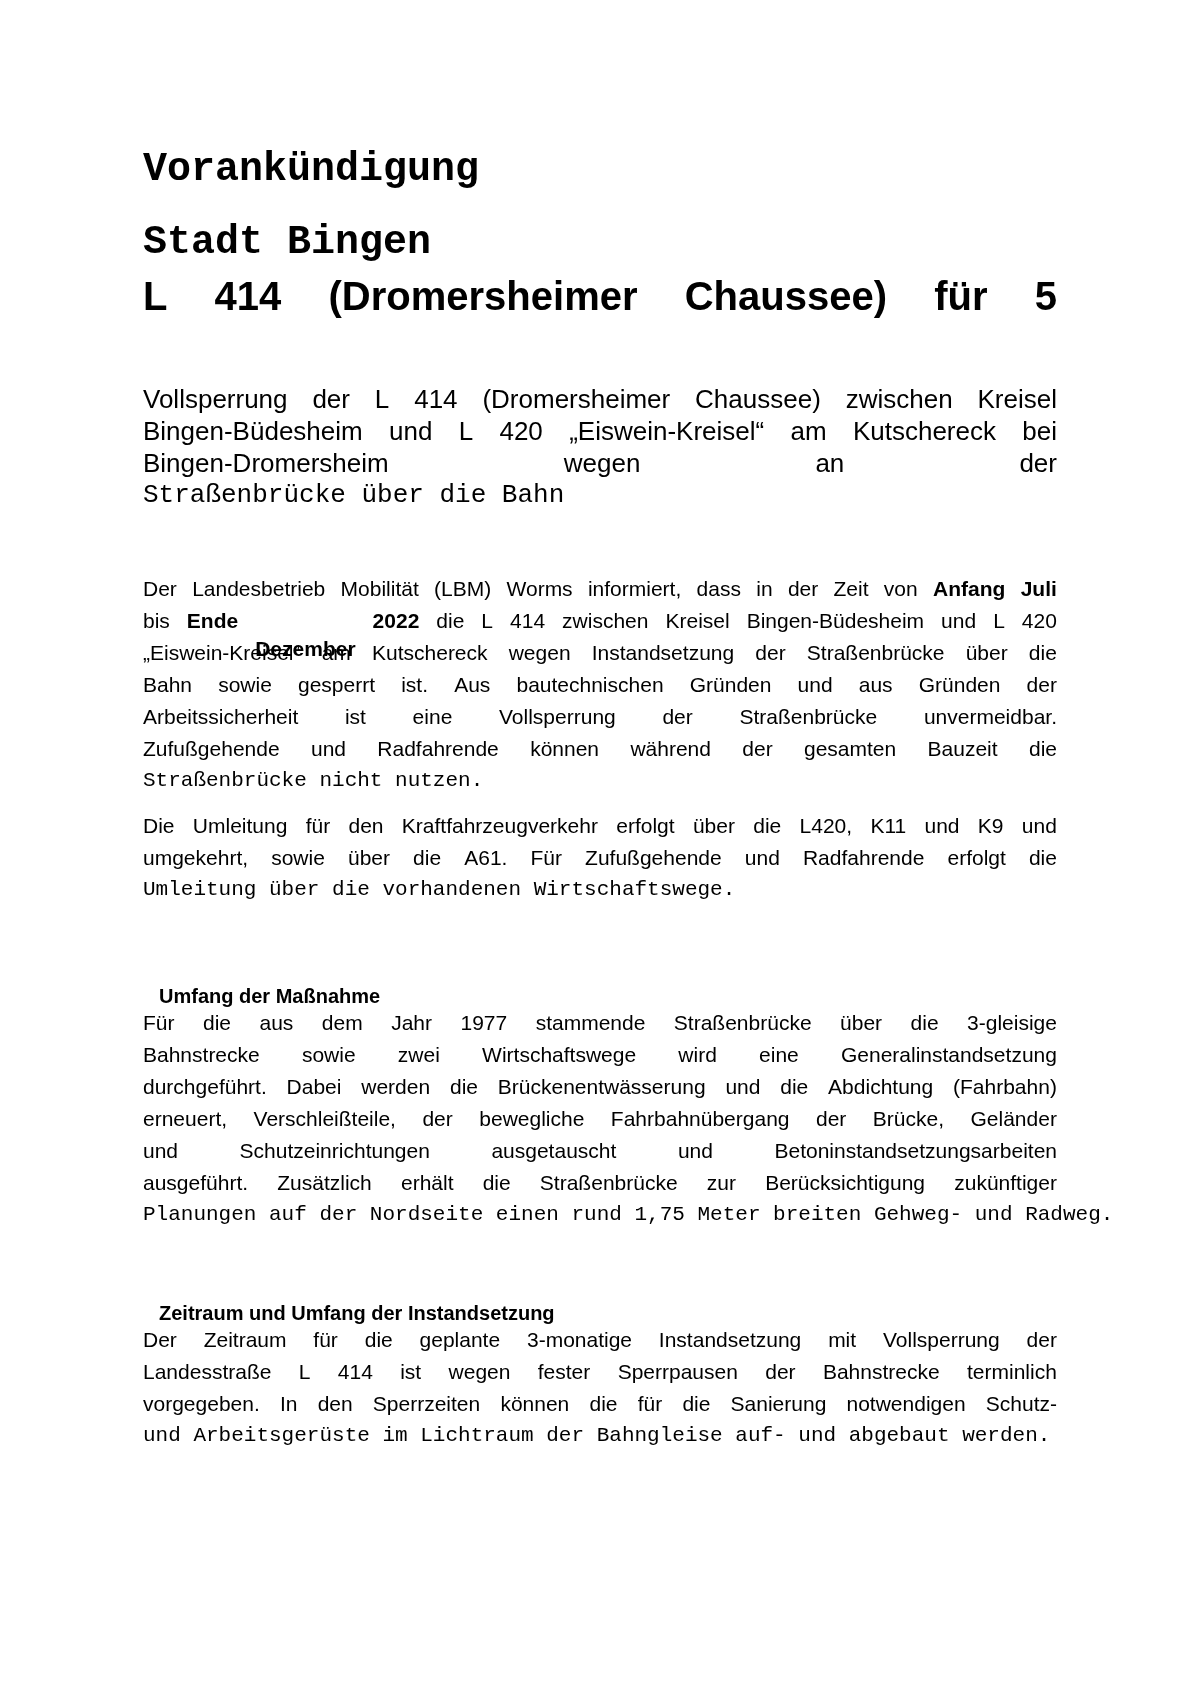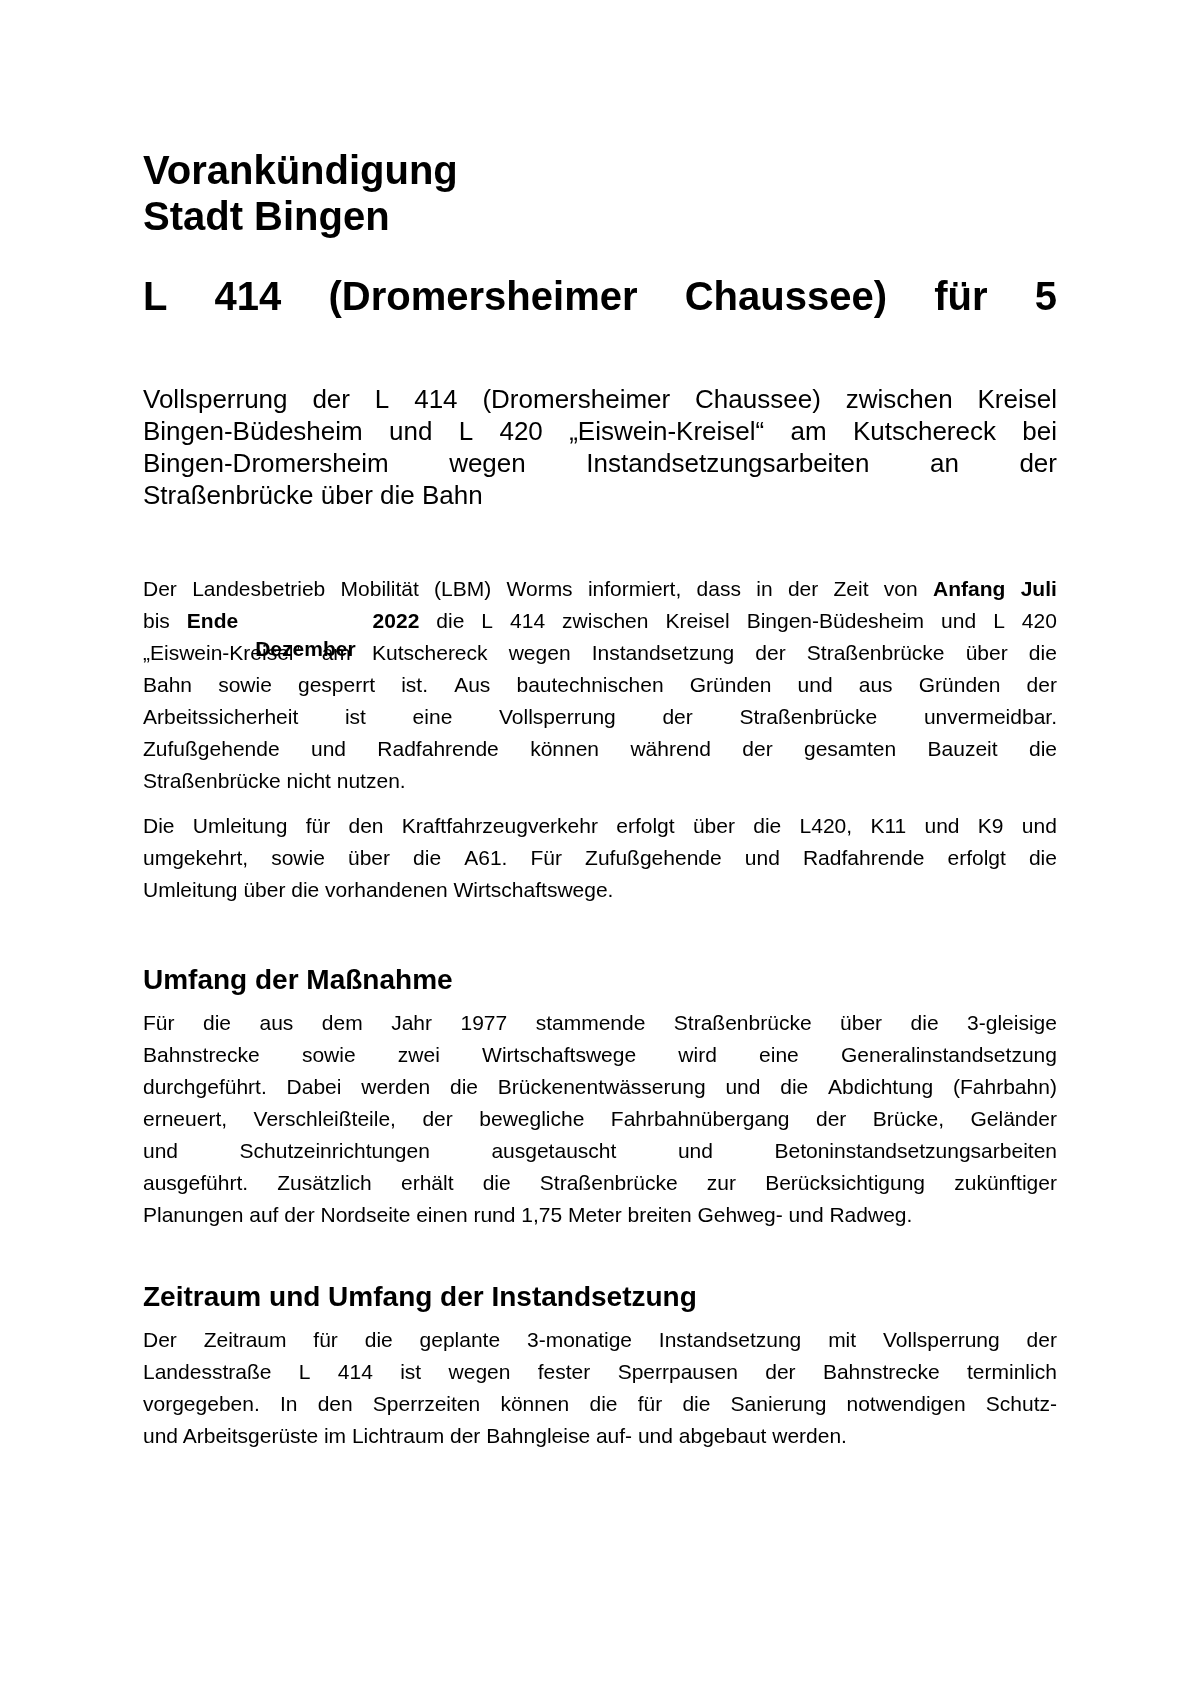--- a/index.html
+++ b/index.html
@@ -21,21 +21,21 @@
     top: 0;
     width: 914px;
   }
   .title {
     margin: 0;
     font-weight: bold;
     font-size: 40px;
     line-height: 48px;
   }
   .t1 { position: absolute; top: 146px; left: 0; width: 914px; }
-  .t2 { position: absolute; top: 192px; left: 0; width: 914px; }
+  .t2 { position: absolute; top: 219px; left: 0; width: 914px; }
   .t3 { position: absolute; top: 272px; left: 0; width: 914px; }
   .subtitle {
     position: absolute;
     top: 383px;
     left: 0;
     width: 914px;
     margin: 0;
     font-size: 26px;
     line-height: 32px;
     font-weight: normal;
@@ -43,38 +43,39 @@
   .body-text {
     font-size: 21px;
     line-height: 32px;
     margin: 0;
   }
   .p1 { position: absolute; top: 573px; left: 0; width: 914px; }
   .p2 { position: absolute; top: 810px; left: 0; width: 914px; }
   .h2 {
     position: absolute;
     left: 0;
-    margin: 0;
-    font-size: 28px;
+    margin: 16px;
+    font-size: 20px;
     font-weight: bold;
     line-height: 28px;
   }
   .h2a { top: 966px; }
   .p3 { position: absolute; top: 1007px; left: 0; width: 914px; }
   .h2b { top: 1283px; }
   .p4 { position: absolute; top: 1324px; left: 0; width: 914px; }
   .ln {
     display: flex;
     justify-content: space-between;
     white-space: nowrap;
     height: 32px;
   }
   .ln.left {
     justify-content: flex-start;
     gap: 0.28em;
+    font-family: Liberation Mono, monospace;
   }
   .title .ln { height: 48px; }
   .subtitle .ln { height: 32px; }
 </style>
 </head>
 <body>
 
 <div class="page">
 
   <h1 class="title">
@@ -113,21 +114,20 @@
         <span>L</span>
         <span>420</span>
         <span>„Eiswein-Kreisel“</span>
         <span>am</span>
         <span>Kutschereck</span>
         <span>bei</span>
       </span>
     <span class="ln js-justify">
         <span>Bingen-Dromersheim</span>
         <span>wegen</span>
-        <span>Instandsetzungsarbeiten</span>
         <span>an</span>
         <span>der</span>
       </span>
     <span class="ln left">Straßenbrücke über die Bahn</span>
   </p>
 
   <p class="body-text p1">
     <span class="ln js-justify">
         <span>Der</span>
         <span>Landesbetrieb</span>

